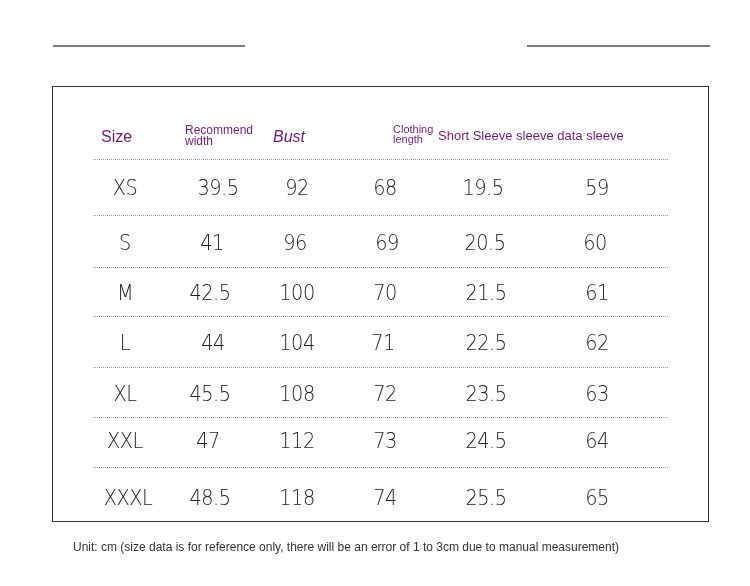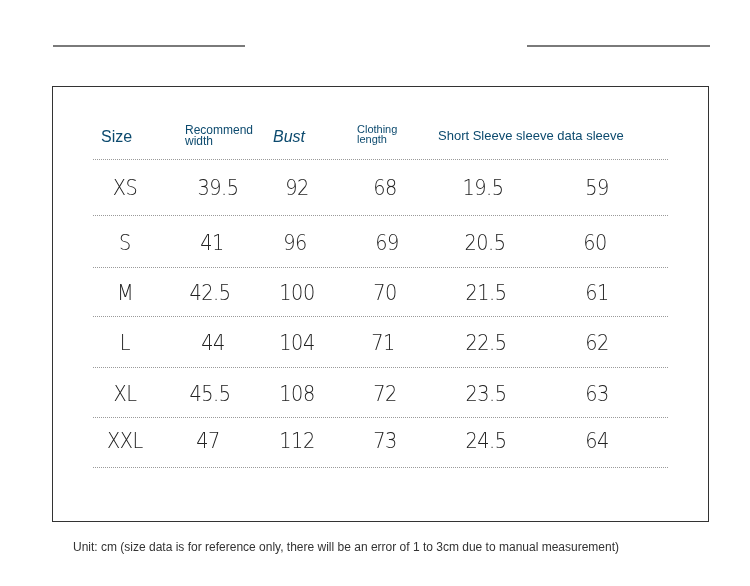--- a/index.html
+++ b/index.html
@@ -11,24 +11,24 @@
   .title-line { position: absolute; top: 11px; height: 2px; background: #7a7a7a; }
   .title-line.left { left: 53px; width: 192px; }
   .title-line.right { left: 527px; width: 183px; }
   .title-text {
     position: absolute; left: 259px; top: 1px; font-size: 16px; color: #9a9a9a; white-space: nowrap;
   }
   .table-box {
     position: absolute; left: 52px; top: 86px; width: 657px; height: 436px;
     border: 1.5px solid #333; box-sizing: border-box;
   }
-  .hdr { position: absolute; color: #0c4a6e; white-space: nowrap; }
+  .hdr { position: absolute; color: #701a75; white-space: nowrap; }
   .hdr.big { font-size: 16px; }
   .hdr.small { font-size: 12px; line-height: 11px; }
-  .hdr.tiny { font-size: 11px; line-height: 10px; }
+  .hdr.tiny { font-size: 11px; line-height: 10px; margin-left: 36px; }
   .sep {
     position: absolute; left: 40px; width: 575px; height: 0;
     border-top: 1.5px dotted #9a9a9a;
   }
   .row { position: absolute; left: 0; width: 655px; height: 50px; }
   .cell {
     position: absolute; top: 0; font-size: 21px; color: #222; text-align: center;
     font-family: "DejaVu Sans", sans-serif; font-weight: 300; letter-spacing: -0.5px;
     transform: scaleX(0.92); transform-origin: center;
   }
@@ -107,15 +107,23 @@
     <div class="cell" style="left:514px; width:60px;">63</div>
   </div>
   <div class="row" style="top:342px;">
     <div class="cell" style="left:42px; width:60px;">XXL</div>
     <div class="cell" style="left:120px; width:70px;">47</div>
     <div class="cell" style="left:214px; width:60px;">112</div>
     <div class="cell" style="left:302px; width:60px;">73</div>
     <div class="cell" style="left:398px; width:70px;">24.5</div>
     <div class="cell" style="left:514px; width:60px;">64</div>
   </div>
+  <div class="row" style="top:399px;">
+    <div class="cell" style="left:40px; width:70px;">XXXL</div>
+    <div class="cell" style="left:122px; width:70px;">48.5</div>
+    <div class="cell" style="left:214px; width:60px;">118</div>
+    <div class="cell" style="left:302px; width:60px;">74</div>
+    <div class="cell" style="left:398px; width:70px;">25.5</div>
+    <div class="cell" style="left:514px; width:60px;">65</div>
+  </div>
 </div>
 
 <div class="footnote">Unit: cm (size data is for reference only, there will be an error of 1 to 3cm due to manual measurement)</div>
 
 </body></html>

